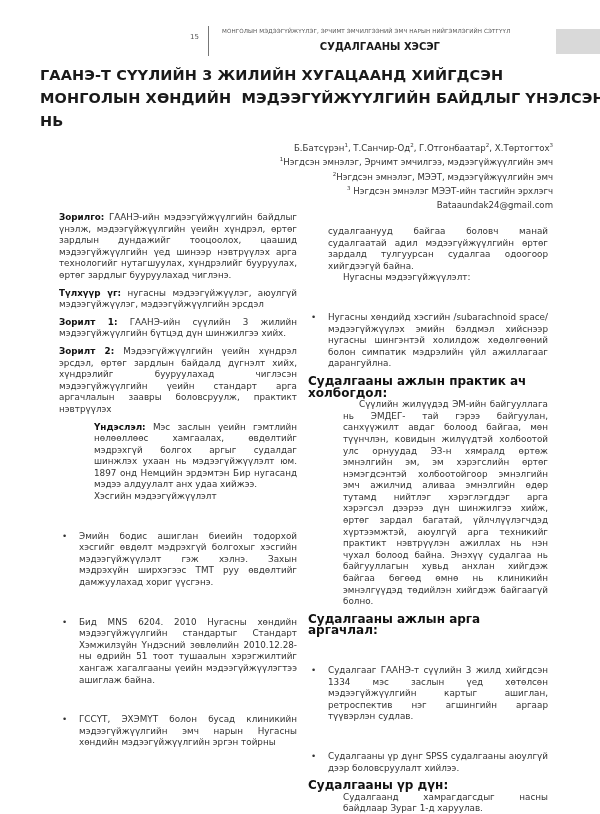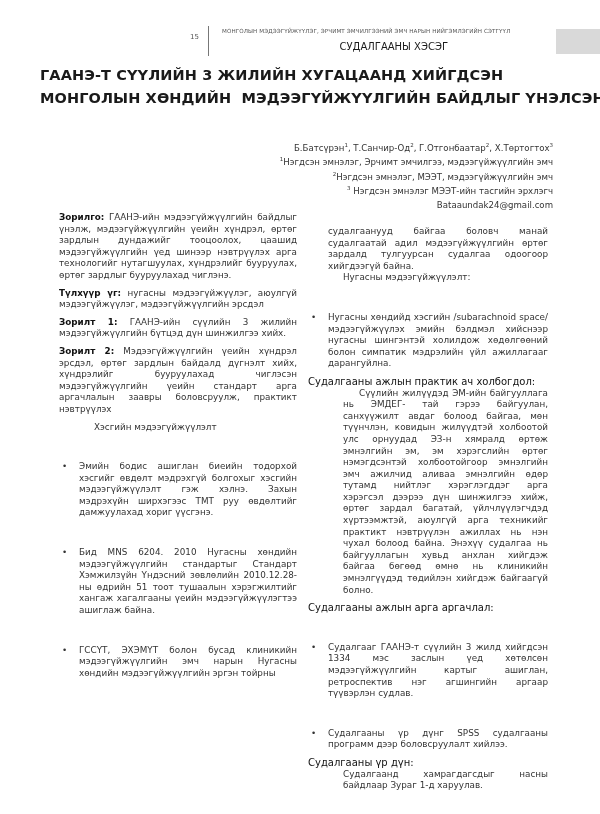--- a/index.html
+++ b/index.html
@@ -3,35 +3,35 @@
 <meta charset="utf-8">
 <style>
   * { box-sizing: border-box; margin: 0; padding: 0; }
   html, body { width: 600px; height: 814px; background: #ffffff; overflow: hidden; }
   body { font-family: "DejaVu Sans", sans-serif; color: #2a2a2a; position: relative; }
 
   .header { position: absolute; top: 24px; left: 0; width: 504px; height: 36px; }
   .page-num { position: absolute; left: 190px; top: 9px; font-size: 7px; color: #555; }
   .header-rule { position: absolute; left: 208px; top: 2px; width: 1px; height: 30px; background: #777; }
   .journal-name { position: absolute; left: 222px; top: 4px; font-size: 5.6px; color: #555; letter-spacing: 0.1px; white-space: nowrap; }
-  .section-name { position: absolute; right: 56px; top: 17px; font-size: 10px; font-weight: normal; color: #1a1a1a; white-space: nowrap; }
+  .section-name { position: absolute; right: 64px; top: 17px; font-size: 10px; font-weight: bold; color: #1a1a1a; white-space: nowrap; }
   .gray-bar { position: absolute; left: 556px; top: 5px; width: 44px; height: 25px; background: #d9d9d9; }
 
   .title { position: absolute; top: 64px; left: 40px; width: 520px; text-align: left; font-family: "DejaVu Sans", sans-serif; font-weight: bold; font-size: 14.5px; line-height: 23px; color: #1a1a1a; letter-spacing: 0.1px; }
 
   .authors { position: absolute; top: 141px; right: 47px; text-align: right; font-size: 8.6px; line-height: 14.3px; color: #333; }
   .authors sup { font-size: 5.5px; vertical-align: super; line-height: 0; }
 
   .col { position: absolute; top: 212px; font-size: 8.8px; line-height: 11.6px; color: #333; }
   .col-left { left: 59px; width: 238px; }
   .col-right { left: 308px; width: 240px; top: 226px; }
 
   .para { text-align: justify; margin-bottom: 6px; }
   .para b { color: #111; }
-  .heading { font-weight: normal; color: #111; font-size: 10px; margin-top: 3px; }
+  .heading { font-weight: bold; color: #111; font-size: 12px; margin-top: 3px; }
   .plain { text-align: justify; padding-left: 35px; }
   .indent { text-indent: 16px; }
 
   ul.bul { list-style: none; }
   ul.bul li { position: relative; padding-left: 20px; text-align: justify; margin-top: 28px; }
   ul.bul li::before { content: "•"; position: absolute; left: 3px; top: 0; }
   .cont { padding-left: 20px; text-align: justify; }
   .mb6 { margin-bottom: 6px; }
 </style>
 </head>
@@ -41,56 +41,58 @@
   <span class="page-num">15</span>
   <div class="header-rule"></div>
   <span class="journal-name">МОНГОЛЫН МЭДЭЭГҮЙЖҮҮЛЭГ, ЭРЧИМТ ЭМЧИЛГЭЭНИЙ ЭМЧ НАРЫН НИЙГЭМЛЭГИЙН СЭТГҮҮЛ</span>
   <span class="section-name">СУДАЛГААНЫ ХЭСЭГ</span>
   <div class="gray-bar"></div>
 </div>
 
 <div class="title">
   <div>ГААНЭ-Т СҮҮЛИЙН 3 ЖИЛИЙН ХУГАЦААНД ХИЙГДСЭН</div>
   <div style="white-space:pre;">МОНГОЛЫН ХӨНДИЙН  МЭДЭЭГҮЙЖҮҮЛГИЙН БАЙДЛЫГ ҮНЭЛСЭН</div>
+  <div>НЬ</div>
 </div>
 
 <div class="authors">
   <div>
     <span>Б.Батсүрэн</span><sup>1</sup>,
     <span>Т.Санчир-Од</span><sup>2</sup>,
     <span>Г.Отгонбаатар</span><sup>2</sup>,
     <span>Х.Төртогтох</span><sup>3</sup>
   </div>
   <div><sup>1</sup><span>Нэгдсэн эмнэлэг, Эрчимт эмчилгээ, мэдээгүйжүүлгийн эмч</span></div>
   <div><sup>2</sup><span>Нэгдсэн эмнэлэг, МЭЭТ, мэдээгүйжүүлгийн эмч</span></div>
   <div><sup>3</sup><span style="white-space:pre;"> Нэгдсэн эмнэлэг МЭЭТ-ийн тасгийн эрхлэгч</span></div>
   <div>Bataaundak24@gmail.com</div>
 </div>
 
 <div class="col col-left">
   <p class="para"><b>Зорилго:</b><span> ГААНЭ-ийн мэдээгүйжүүлгийн байдлыг үнэлж, мэдээгүйжүүлгийн үеийн хүндрэл, өртөг зардлын дундажийг тооцоолох, цаашид мэдээгүйжүүлгийн үед шинээр нэвтрүүлэх арга технологийг нутагшуулах, хүндрэлийг бууруулах, өртөг зардлыг бууруулахад чиглэнэ.</span></p>
   <p class="para"><b>Түлхүүр үг:</b><span> нугасны мэдээгүйжүүлэг, аюулгүй мэдээгүйжүүлэг, мэдээгүйжүүлгийн эрсдэл</span></p>
   <p class="para"><b>Зорилт 1:</b><span> ГААНЭ-ийн сүүлийн 3 жилийн мэдээгүйжүүлгийн бүтцэд дүн шинжилгээ хийх.</span></p>
   <p class="para"><b>Зорилт 2:</b><span> Мэдээгүйжүүлгийн үеийн хүндрэл эрсдэл, өртөг зардлын байдалд дүгнэлт хийх, хүндрэлийг бууруулахад чиглэсэн мэдээгүйжүүлгийн үеийн стандарт арга аргачлалын заавры боловсруулж, практикт нэвтрүүлэх</span></p>
+  <p class="plain"><b style="color:#111">Үндэслэл:</b><span> Мэс заслын үеийн гэмтлийн нөлөөллөөс хамгаалах, өвдөлтийг мэдрэхгүй болгох аргыг судалдаг шинжлэх ухаан нь мэдээгүйжүүлэлт юм. 1897 онд Немцийн эрдэмтэн Бир нугасанд мэдээ алдуулалт анх удаа хийжээ.</span></p>
   <p class="plain">Хэсгийн мэдээгүйжүүлэлт</p>
   <ul class="bul">
     <li>Эмийн бодис ашиглан биеийн тодорхой хэсгийг өвдөлт мэдрэхгүй болгохыг хэсгийн мэдээгүйжүүлэлт гэж хэлнэ. Захын мэдрэхүйн ширхэгээс ТМТ руу өвдөлтийг дамжуулахад хориг үүсгэнэ.</li>
     <li>Бид MNS 6204. 2010 Нугасны хөндийн мэдээгүйжүүлгийн стандартыг Стандарт Хэмжилзүйн Үндэсний зөвлөлийн 2010.12.28-ны өдрийн 51 тоот тушаалын хэрэгжилтийг хангаж хагалгааны үеийн мэдээгүйжүүлэгтээ ашиглаж байна.</li>
     <li>ГССҮТ, ЭХЭМҮТ болон бусад клиникийн мэдээгүйжүүлгийн эмч нарын Нугасны хөндийн мэдээгүйжүүлгийн эргэн тойрны</li>
   </ul>
 </div>
 
 <div class="col col-right">
   <p class="cont">судалгаанууд байгаа боловч манай судалгаатай адил мэдээгүйжүүлгийн өртөг зардалд тулгуурсан судалгаа одоогоор хийгдээгүй байна.</p>
   <p class="plain">Нугасны мэдээгүйжүүлэлт:</p>
   <ul class="bul mb6">
     <li>Нугасны хөндийд хэсгийн /subarachnoid space/ мэдээгүйжүүлэх эмийн бэлдмэл хийснээр нугасны шингэнтэй холилдож хөдөлгөөний болон симпатик мэдрэлийн үйл ажиллагааг дарангуйлна.</li>
   </ul>
   <p class="heading">Судалгааны ажлын практик ач холбогдол:</p>
   <p class="plain indent mb6">Сүүлийн жилүүдэд ЭМ-ийн байгууллага нь ЭМДЕГ- тай гэрээ байгуулан, санхүүжилт авдаг болоод байгаа, мөн түүнчлэн, ковидын жилүүдтэй холбоотой улс орнуудад ЭЗ-н хямралд өртөж эмнэлгийн эм, эм хэрэгслийн өртөг нэмэгдсэнтэй холбоотойгоор эмнэлгийн эмч ажилчид аливаа эмнэлгийн өдөр тутамд нийтлэг хэрэглэгддэг арга хэрэгсэл дээрээ дүн шинжилгээ хийж, өртөг зардал багатай, үйлчлүүлэгчдэд хүртээмжтэй, аюулгүй арга техникийг практикт нэвтрүүлэн ажиллах нь нэн чухал болоод байна. Энэхүү судалгаа нь байгууллагын хувьд анхлан хийгдэж байгаа бөгөөд өмнө нь клиникийн эмнэлгүүдэд төдийлэн хийгдэж байгаагүй болно.</p>
   <p class="heading">Судалгааны ажлын арга аргачлал:</p>
   <ul class="bul mb6">
     <li>Судалгааг ГААНЭ-т сүүлийн 3 жилд хийгдсэн 1334 мэс заслын үед хөтөлсөн мэдээгүйжүүлгийн картыг ашиглан, ретроспектив нэг агшингийн аргаар түүвэрлэн судлав.</li>
-    <li>Судалгааны үр дүнг SPSS судалгааны программ дээр боловсруулалт хийлээ.</li>
+    <li>Судалгааны үр дүнг SPSS судалгааны аюулгүй дээр боловсруулалт хийлээ.</li>
   </ul>
   <p class="heading">Судалгааны үр дүн:</p>
   <p class="plain">Судалгаанд хамрагдагсдыг насны байдлаар Зураг 1-д харуулав.</p>
 </div>
 
 </body></html>

